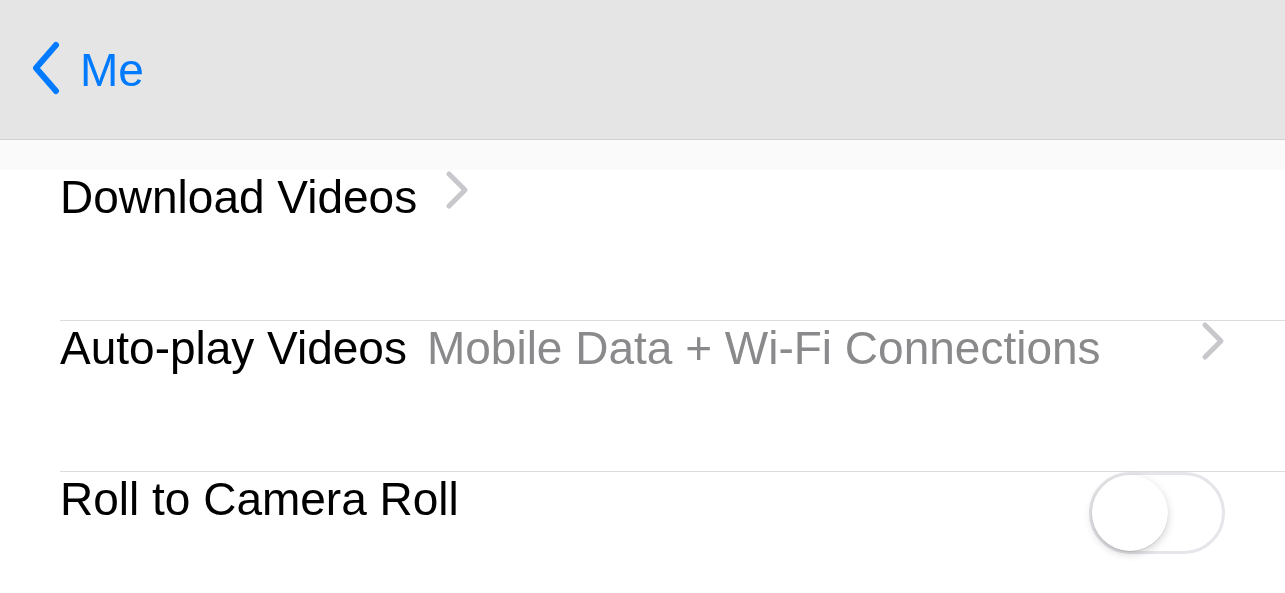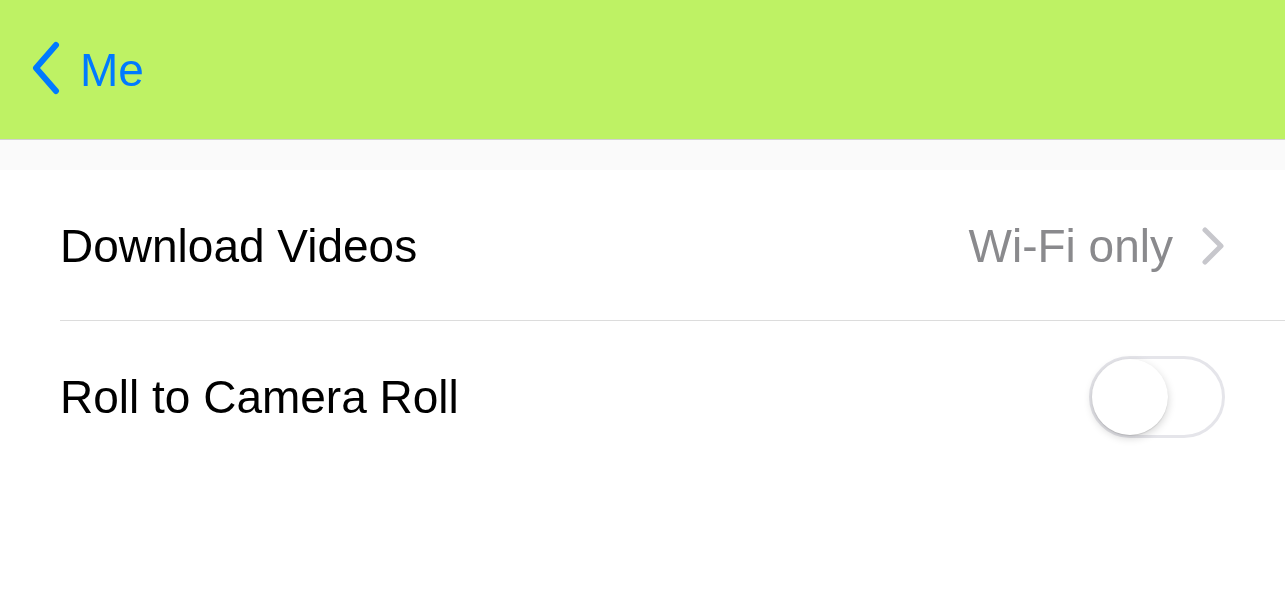--- a/index.html
+++ b/index.html
@@ -11,21 +11,21 @@
     body {
       width: 1285px;
       height: 593px;
       background: #ffffff;
       overflow: hidden;
       position: relative;
     }
     .nav-bar {
       width: 100%;
       height: 140px;
-      background: #bef264;
+      background: #e5e5e5;
       border-bottom: 1px solid #d1d1d1;
       position: relative;
       display: flex;
       align-items: center;
     }
     .back-button {
       position: absolute;
       left: 28px;
       top: 50%;
       transform: translateY(-50%);
@@ -58,21 +58,21 @@
       color: #000;
       letter-spacing: 0.5px;
     }
     .content {
       width: 100%;
     }
     .row {
       width: 100%;
       height: 151px;
       display: flex;
-      align-items: center;
+      align-items: flex-start;
       padding: 0 60px 0 60px;
       background: #fff;
       position: relative;
     }
     .row-divider {
       position: absolute;
       bottom: 0;
       left: 60px;
       right: 0;
       height: 1px;
@@ -154,29 +154,38 @@
     <span class="back-label">Me</span>
   </div>
 </div>
 
 <div class="list-top-gap"></div>
 
 <div class="content">
 
   <div class="row">
     <span class="row-label">Download Videos</span>
-    <span class="row-value">Wi-Fi only</span>
     <span class="chevron-right">
       <svg viewBox="0 0 24 40">
           <polyline points="4,4 20,20 4,36"></polyline>
         </svg>
     </span>
     <div class="row-divider"></div>
   </div>
 
+  <div class="row">
+    <span class="row-label">Auto-play Videos</span>
+    <span class="row-value-inline">Mobile Data + Wi-Fi Connections</span>
+    <span class="chevron-right">
+      <svg viewBox="0 0 24 40">
+          <polyline points="4,4 20,20 4,36"></polyline>
+        </svg>
+    </span>
+    <div class="row-divider"></div>
+  </div>
 
   <div class="row">
     <span class="row-label">Roll to Camera Roll</span>
     <div class="toggle">
       <div class="toggle-knob"></div>
     </div>
   </div>
 
 </div>
 

